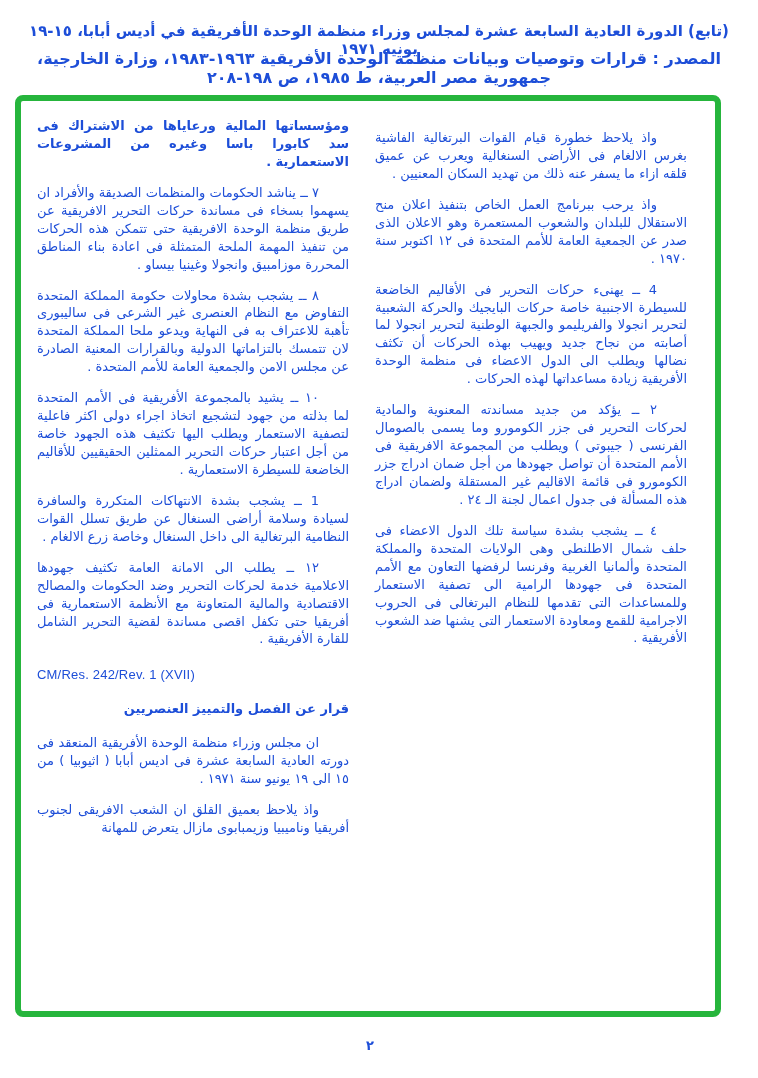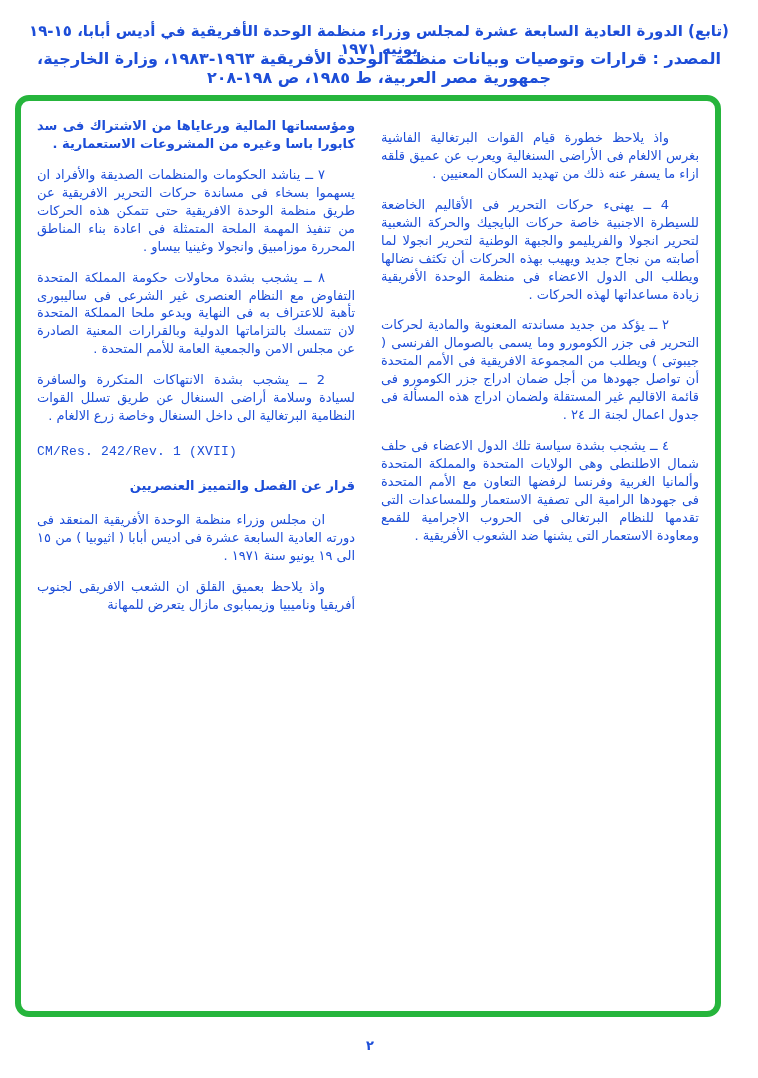--- a/index.html
+++ b/index.html
@@ -18,24 +18,24 @@
     font-weight:bold;
   }
   .hdr-session{top:22px;font-size:15px;letter-spacing:.2px;}
   .hdr-source{top:49px;font-size:16px;}
   
   .res-box{
     position:absolute;
     left:15px;top:95px;
     width:706px;height:922px;
     border:6px solid #26b53c;
-    border-radius:14px;
+    border-radius:8px;
     background:#ffffff;
     box-sizing:border-box;
-    padding:16px 16px 10px 16px;
+    padding:16px 28px 10px 16px;
     overflow:hidden;
   }
   .columns{
     display:flex;
     direction:rtl;          
     gap:26px;
     height:100%;
   }
   .col{width:331px;direction:rtl;}
   .col-first{padding-top:12px;}
@@ -44,21 +44,21 @@
     font-size:13px;
     line-height:1.38;
     text-align:justify;
     text-indent:30px;
   }
   .col p.no-indent{text-indent:0;font-weight:bold;}
   .latin-ref{
     direction:ltr;
     text-align:left;
     text-indent:0 !important;
-    font-family:Liberation Mono, monospace;
+    font-family:Liberation Sans, sans-serif;
     font-size:13.5px;
     letter-spacing:.2px;
     margin:18px 0 10px 0 !important;
   }
   .section-heading{
     font-weight:bold;
     text-align:right;
     text-indent:0 !important;
     font-size:14.5px;
     margin:16px 0 16px 0 !important;
@@ -80,30 +80,33 @@
 
   <div class="hdr hdr-session">(تابع) الدورة العادية السابعة عشرة لمجلس وزراء منظمة الوحدة الأفريقية في أديس أبابا، ١٥-١٩ يونيه ١٩٧١</div>
 
   <div class="hdr hdr-source">المصدر : قرارات وتوصيات وبيانات منظمة الوحدة الأفريقية ١٩٦٣-١٩٨٣، وزارة الخارجية، جمهورية مصر العربية، ط ١٩٨٥، ص ١٩٨-٢٠٨</div>
 
   <div class="res-box" style="border-color: rgb(38, 181, 60);">
     <div class="columns">
 
       <div class="col col-first">
         <p>واذ يلاحظ خطورة قيام القوات البرتغالية الفاشية بغرس الالغام فى الأراضى السنغالية ويعرب عن عميق قلقه ازاء ما يسفر عنه ذلك من تهديد السكان المعنيين .</p>
+        <p>واذ يرحب ببرنامج العمل الخاص بتنفيذ اعلان منح الاستقلال للبلدان والشعوب المستعمرة وهو الاعلان الذى صدر عن الجمعية العامة للأمم المتحدة فى ١٢ اكتوبر سنة ١٩٧٠ .</p>
         <p>4 ــ يهنىء حركات التحرير فى الأقاليم الخاضعة للسيطرة الاجنبية خاصة حركات البايجيك والحركة الشعبية لتحرير انجولا والفريليمو والجبهة الوطنية لتحرير انجولا لما أصابته من نجاح جديد ويهيب بهذه الحركات أن تكثف نضالها ويطلب الى الدول الاعضاء فى منظمة الوحدة الأفريقية زيادة مساعداتها لهذه الحركات .</p>
         <p>٢ ــ يؤكد من جديد مساندته المعنوية والمادية لحركات التحرير فى جزر الكومورو وما يسمى بالصومال الفرنسى ( جيبوتى ) ويطلب من المجموعة الافريقية فى الأمم المتحدة أن تواصل جهودها من أجل ضمان ادراج جزر الكومورو فى قائمة الاقاليم غير المستقلة ولضمان ادراج هذه المسألة فى جدول اعمال لجنة الـ ٢٤ .</p>
         <p>٤ ــ يشجب بشدة سياسة تلك الدول الاعضاء فى حلف شمال الاطلنطى وهى الولايات المتحدة والمملكة المتحدة وألمانيا الغربية وفرنسا لرفضها التعاون مع الأمم المتحدة فى جهودها الرامية الى تصفية الاستعمار وللمساعدات التى تقدمها للنظام البرتغالى فى الحروب الاجرامية للقمع ومعاودة الاستعمار التى يشنها ضد الشعوب الأفريقية .</p>
       </div>
 
       <div class="col">
         <p class="no-indent">ومؤسساتها المالية ورعاياها من الاشتراك فى سد كابورا باسا وغيره من المشروعات الاستعمارية .</p>
         <p>٧ ــ يناشد الحكومات والمنظمات الصديقة والأفراد ان يسهموا بسخاء فى مساندة حركات التحرير الافريقية عن طريق منظمة الوحدة الافريقية حتى تتمكن هذه الحركات من تنفيذ المهمة الملحة المتمثلة فى اعادة بناء المناطق المحررة موزامبيق وانجولا وغينيا بيساو .</p>
         <p>٨ ــ يشجب بشدة محاولات حكومة المملكة المتحدة التفاوض مع النظام العنصرى غير الشرعى فى ساليبورى تأهبة للاعتراف به فى النهاية ويدعو ملحا المملكة المتحدة لان تتمسك بالتزاماتها الدولية وبالقرارات المعنية الصادرة عن مجلس الامن والجمعية العامة للأمم المتحدة .</p>
-        <p>2 ــ يشجب بشدة الانتهاكات المتكررة والسافرة لسيادة وسلامة أراضى السنغال عن طريق تسلل القوات النظامية البرتغالية الى داخل السنغال وخاصة زرع الالغام .</p>
+        <p>١٠ ــ يشيد بالمجموعة الأفريقية فى الأمم المتحدة لما بذلته من جهود لتشجيع اتخاذ اجراء دولى اكثر فاعلية لتصفية الاستعمار ويطلب اليها تكثيف هذه الجهود خاصة من أجل اعتبار حركات التحرير الممثلين الحقيقيين للأقاليم الخاضعة للسيطرة الاستعمارية .</p>
+        <p>1 ــ يشجب بشدة الانتهاكات المتكررة والسافرة لسيادة وسلامة أراضى السنغال عن طريق تسلل القوات النظامية البرتغالية الى داخل السنغال وخاصة زرع الالغام .</p>
+        <p>١٢ ــ يطلب الى الامانة العامة تكثيف جهودها الاعلامية خدمة لحركات التحرير وضد الحكومات والمصالح الاقتصادية والمالية المتعاونة مع الأنظمة الاستعمارية فى أفريقيا حتى تكفل اقصى مساندة لقضية التحرير الشامل للقارة الأفريقية .</p>
 
         <p class="latin-ref">CM/Res. 242/Rev. 1 (XVII)</p>
 
         <p class="section-heading">قرار عن الفصل والتمييز العنصريين</p>
 
         <p>ان مجلس وزراء منظمة الوحدة الأفريقية المنعقد فى دورته العادية السابعة عشرة فى اديس أبابا ( اثيوبيا ) من ١٥ الى ١٩ يونيو سنة ١٩٧١ .</p>
         <p>واذ يلاحظ بعميق القلق ان الشعب الافريقى لجنوب أفريقيا وناميبيا وزيمبابوى مازال يتعرض للمهانة</p>
       </div>
 
     </div>

